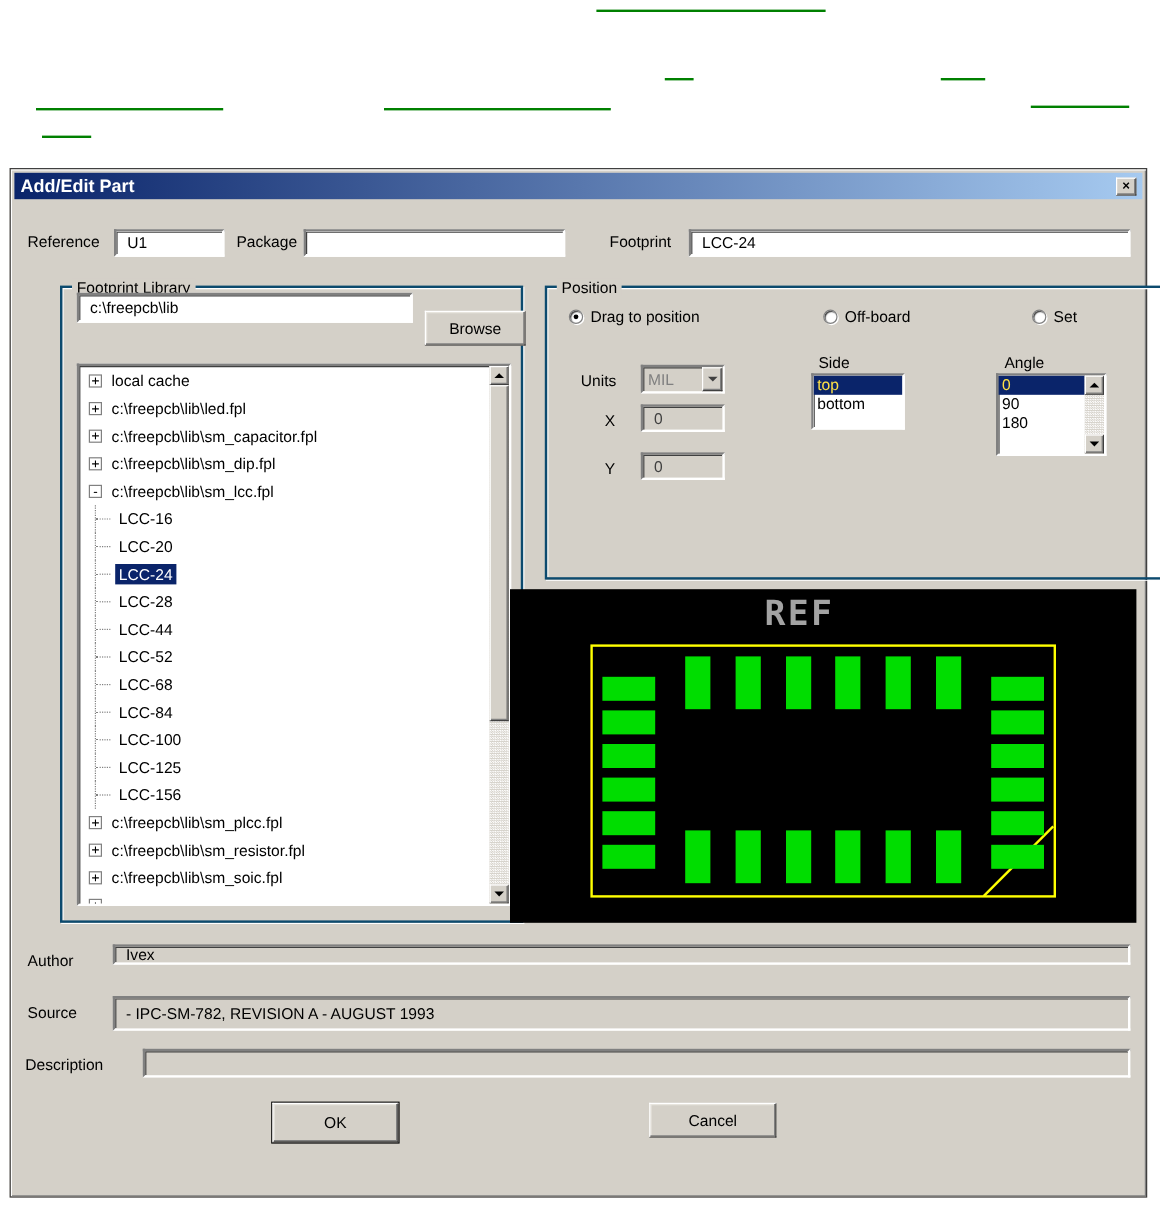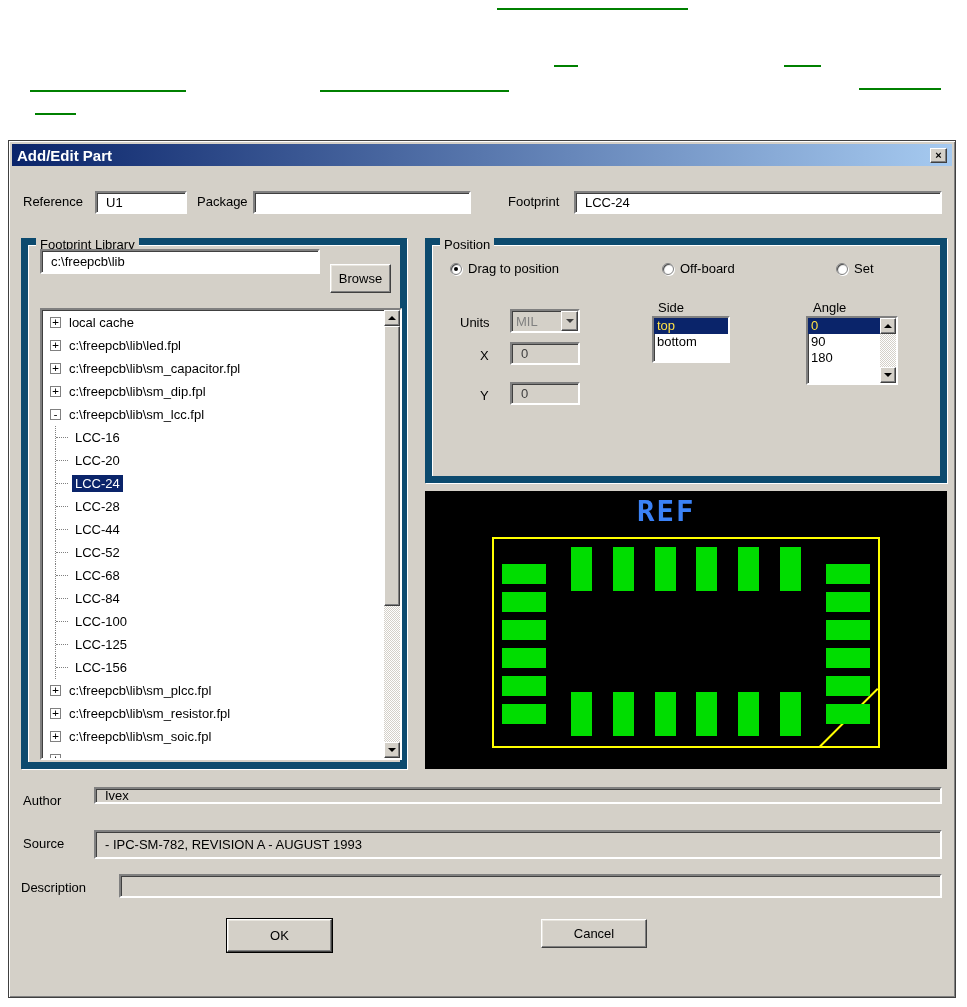--- a/index.html
+++ b/index.html
@@ -37,22 +37,23 @@
   .field{
     position:absolute;background:#fff;
     border:2px solid;border-color:#808080 #fff #fff #808080;
     box-shadow:inset 1px 1px 0 #404040;
     display:flex;align-items:center;padding-left:9px;white-space:pre;overflow:hidden;
   }
   .field.gray{background:var(--gray);}
   .field.disabled-field{background:var(--gray);color:#404040;}
 
   .groupbox{
-    position:absolute;border:7px solid #0c4a6e;
+    position:absolute;border:2px solid #0c4a6e;
     box-shadow:1px 1px 0 #ffffff, inset 1px 1px 0 #ffffff;
+    margin-left:29px;
   }
   .legend{position:absolute;top:-8px;left:8px;background:var(--gray);padding:0 4px;line-height:15px;}
 
   .btn{
     position:absolute;background:var(--gray);
     border:1px solid;border-color:#fff #404040 #404040 #fff;
     box-shadow:inset -1px -1px 0 #808080, inset 1px 1px 0 #e8e5de;
     display:flex;align-items:center;justify-content:center;
   }
   .btn.default{box-shadow:0 0 0 1px #000, inset -1px -1px 0 #808080, inset 1px 1px 0 #e8e5de;}
@@ -168,21 +169,21 @@
     <span class="lbl" style="left:188px;top:53px">Package</span>
     <div class="field" style="left:244px;top:50px;width:218px;height:23px"><span></span></div>
 
     <span class="lbl" style="left:499px;top:53px">Footprint</span>
     <div class="field" style="left:565px;top:50px;width:368px;height:23px"><span>LCC-24</span></div>
 
     <div class="groupbox" style="left:12px;top:97px;width:386px;height:531px">
       <span class="legend">Footprint Library</span>
 
       <div class="field" style="left:12px;top:4px;width:280px;height:25px"><span>c:\freepcb\lib</span></div>
-      <div class="btn" style="left:302px;top:19px;width:61px;height:29px">
+      <div class="btn" style="left:302px;top:19px;width:84px;height:29px">
           <span>Browse</span>
         </div>
 
       <div class="tree" style="left:12px;top:63px;width:362px;height:452px">
         <div class="tree-rows">
             <div class="tree-row">
               <span class="expand-box">+</span>
               <span class="tree-label">local cache</span>
             </div>
             <div class="tree-row">
@@ -323,21 +324,21 @@
       </div>
 
       <span class="lbl" style="left:48px;top:103px">X</span>
       <div class="field disabled-field" style="left:78px;top:97px;width:70px;height:23px"><span>0</span></div>
 
       <span class="lbl" style="left:48px;top:143px">Y</span>
       <div class="field disabled-field" style="left:78px;top:137px;width:70px;height:23px"><span>0</span></div>
     </div>
 
     <div class="preview" style="left: 416px; top: 350px; width: 522px; height: 278px; background: rgb(0, 0, 0);">
-      <div class="pv-ref" style="left: 212px; top: 6px; color: #3b82f6;">REF</div>
+      <div class="pv-ref" style="left: 212px; top: 6px; color: #a3a3a3;">REF</div>
       <div class="pv-outline" style="left: 67px; top: 46px; width: 388px; height: 211px; border-color: rgb(255, 255, 0);"></div>
       <div class="pv-chamfer" style="left: 394px; top: 255px; width: 82px; border-top-color: rgb(255, 255, 0);"></div>
     <div class="pv-pad" style="left: 146px; top: 56px; width: 21px; height: 44px; background: rgb(0, 221, 0);"></div>
         <div class="pv-pad" style="left: 146px; top: 201px; width: 21px; height: 44px; background: rgb(0, 221, 0);"></div>
         <div class="pv-pad" style="left: 77px; top: 73px; width: 44px; height: 20px; background: rgb(0, 221, 0);"></div>
         <div class="pv-pad" style="left: 401px; top: 73px; width: 44px; height: 20px; background: rgb(0, 221, 0);"></div>
         <div class="pv-pad" style="left: 187.8px; top: 56px; width: 21px; height: 44px; background: rgb(0, 221, 0);"></div>
         <div class="pv-pad" style="left: 187.8px; top: 201px; width: 21px; height: 44px; background: rgb(0, 221, 0);"></div>
         <div class="pv-pad" style="left: 77px; top: 101px; width: 44px; height: 20px; background: rgb(0, 221, 0);"></div>
         <div class="pv-pad" style="left: 401px; top: 101px; width: 44px; height: 20px; background: rgb(0, 221, 0);"></div>

